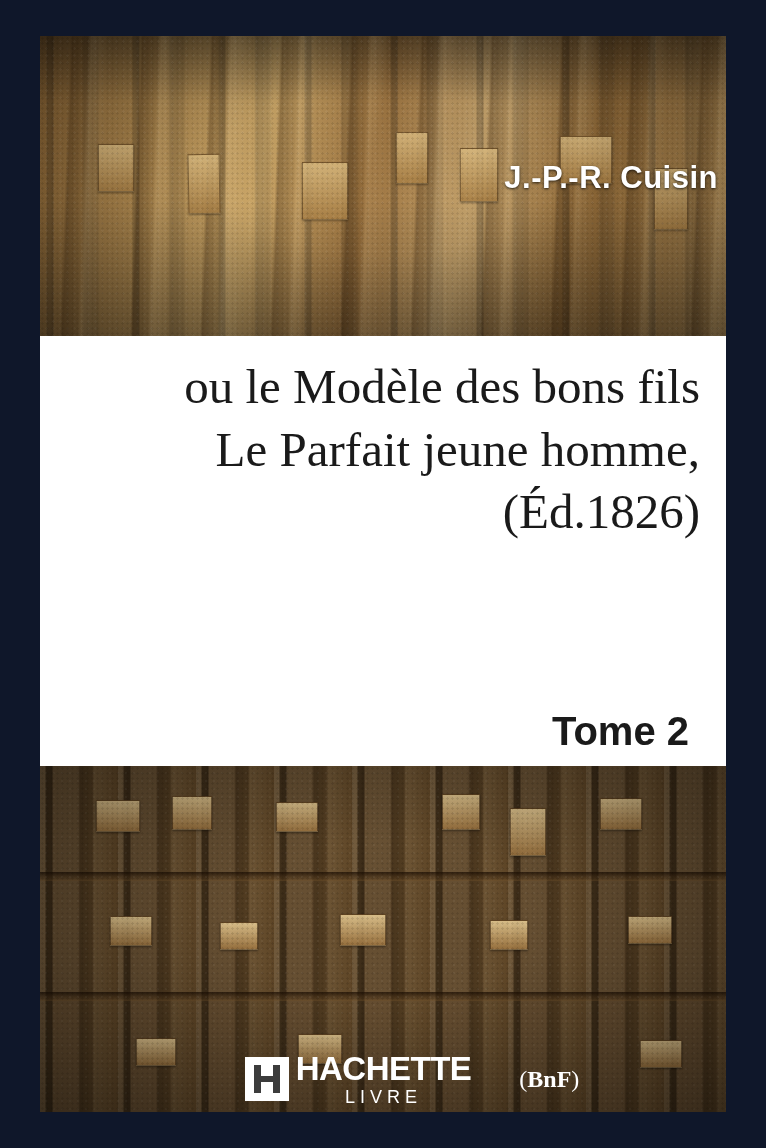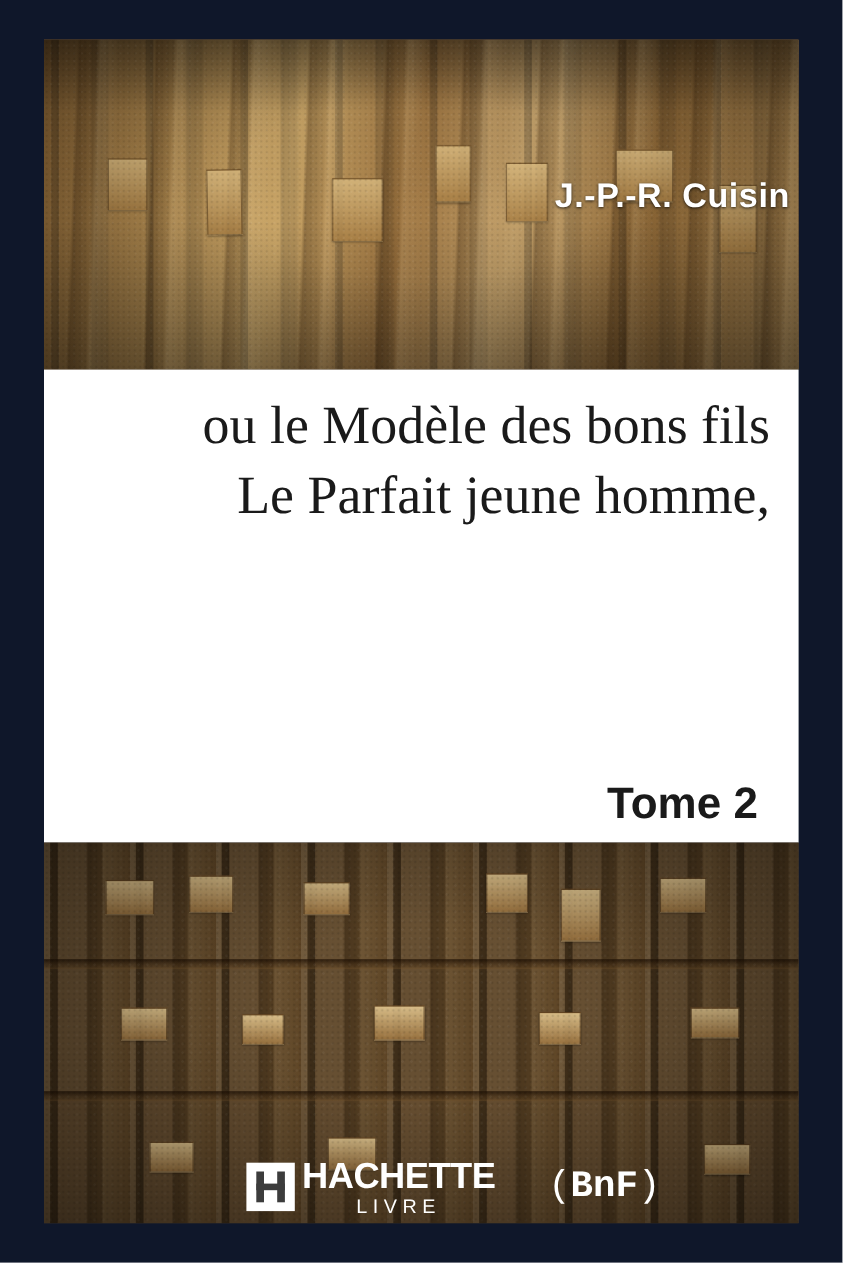--- a/index.html
+++ b/index.html
@@ -271,23 +271,23 @@
     letter-spacing: -0.5px;
   }
   .hachette .w2 {
     font-family: Liberation Sans, sans-serif;
     font-size: 18px;
     color: #ffffff;
     letter-spacing: 5px;
     margin-top: 3px;
   }
   .bnf {
-    font-family: Liberation Mono, monospace;
+    font-family: Liberation Serif, serif;
     font-weight: bold;
-    font-size: 34px;
+    font-size: 24px;
     color: #ffffff;
     letter-spacing: 0px;
   }
   .bnf .brk { font-weight: normal; }
 </style>
 </head>
 <body>
 
 <div class="cover">
 
@@ -307,20 +307,21 @@
     <div class="grain"></div>
     <div class="vig"></div>
   </div>
 
   <div class="author">J.-P.-R. Cuisin</div>
 
   <div class="title-panel">
     <div class="title-text">
       <div>ou le Modèle des bons fils</div>
       <div>Le Parfait jeune homme,</div>
+      <div>(Éd.1826)</div>
     </div>
     <div class="tome">Tome 2</div>
   </div>
 
   <div class="bottom-band">
     <div class="base"></div>
     <div class="shelfrow row1"></div>
     <div class="shelfrow row2"></div>
     <div class="shelfrow row3"></div>
     <div class="shelfline sl1"></div>

